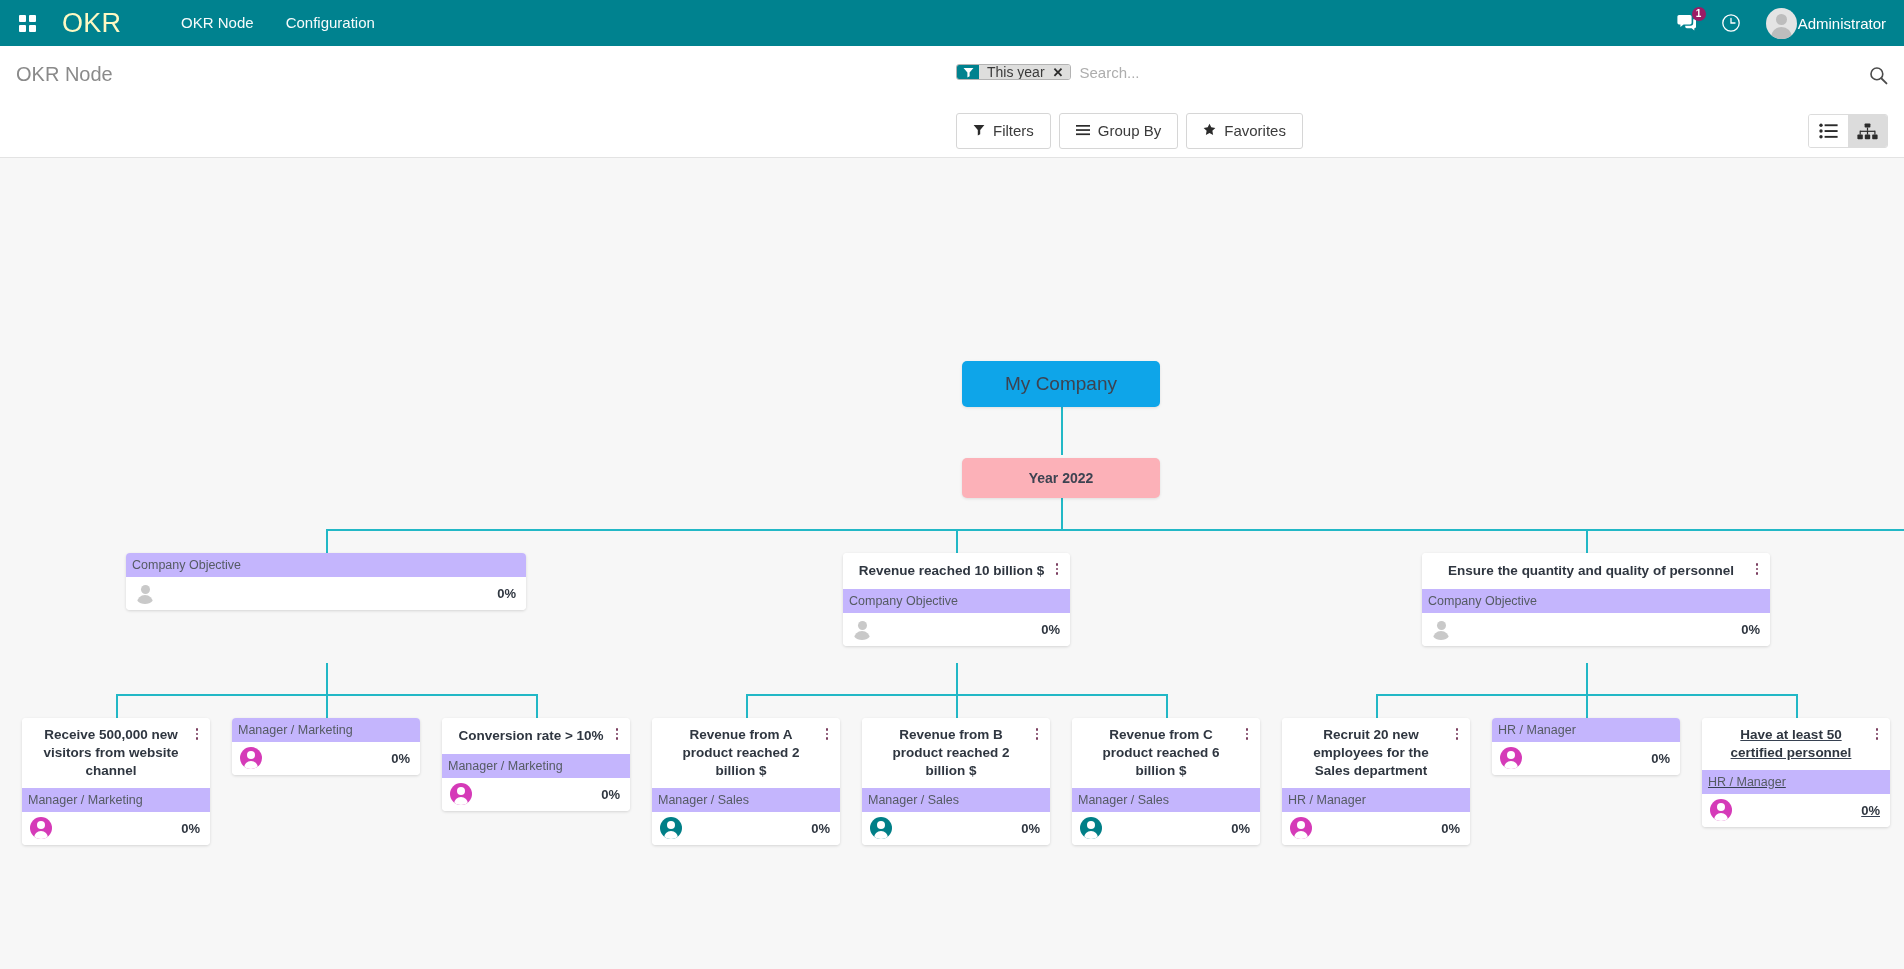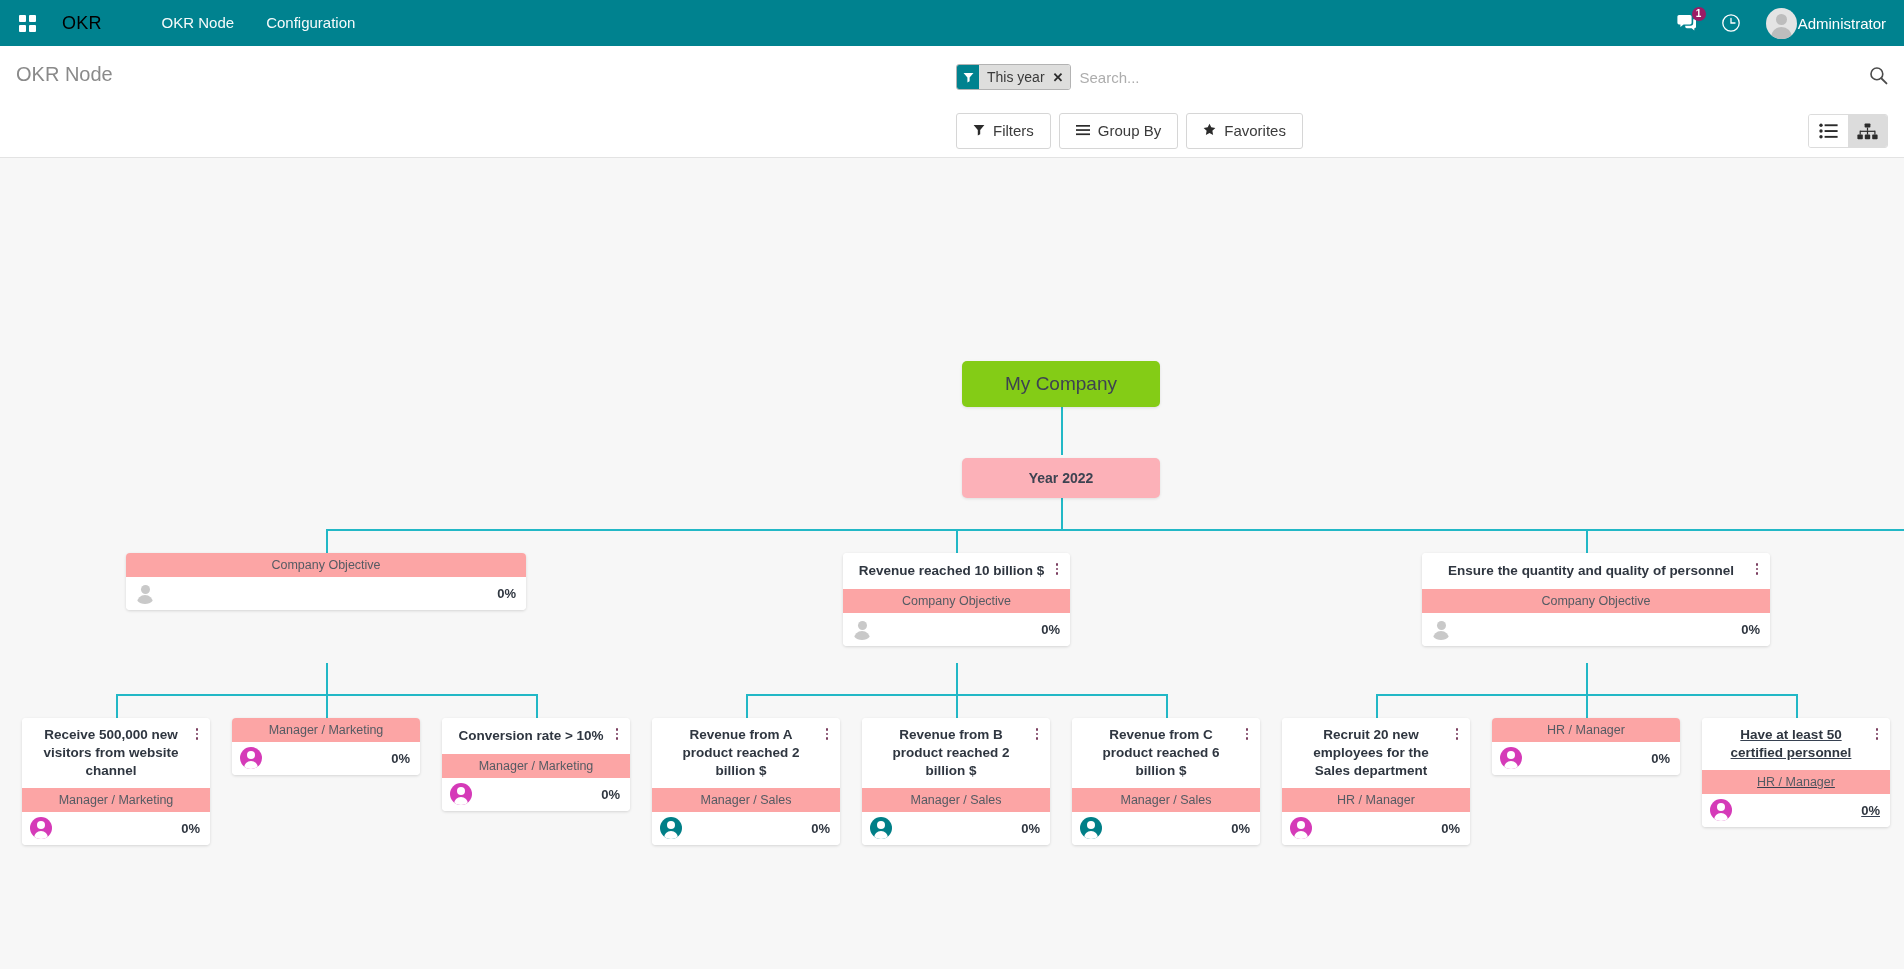--- a/index.html
+++ b/index.html
@@ -30,26 +30,26 @@
     cursor: pointer;
   }
   .apps-grid .g {
     display: grid;
     grid-template-columns: 7px 7px;
     grid-template-rows: 7px 7px;
     gap: 3px;
   }
   .apps-grid .g i { background: #ffffff; display: block; border-radius: 1px; }
   .brand {
-    font-size: 18px;
+    font-size: 27px;
     font-weight: 400;
     letter-spacing: .2px;
     margin-left: 18px;
     margin-right: 44px;
-    color: #000000;
+    color: #fef9c3;
     cursor: pointer;
     line-height: 1;
   }
   .nav-item {
     font-size: 15px;
     color: #ffffff;
     padding: 0 16px;
     line-height: 46px;
     cursor: pointer;
     opacity: .97;
@@ -138,21 +138,21 @@
     display: flex;
     align-items: stretch;
     width: 740px;
   }
   .facet {
     display: flex;
     align-items: stretch;
     border: 1px solid #b3b3b3;
     border-radius: 3px;
     overflow: hidden;
-    height: 26px;
+    height: 16px;
     flex: none;
   }
   .facet-icon {
     background: #00828f;
     color: #fff;
     display: flex; align-items: center; justify-content: center;
     width: 22px;
     font-size: 11px;
   }
   .facet-label {
@@ -254,21 +254,21 @@
   .pill {
     border-radius: 5px;
     display: flex;
     align-items: center;
     justify-content: center;
     box-shadow: 0 1px 3px rgba(0,0,0,.10);
     cursor: pointer;
     color: #3d4351;
   }
   .pill.company {
-    background: #84cc16;
+    background: #0ea5e9;
     font-size: 19px;
     font-weight: 400;
   }
   .pill.year {
     background: #fcb1b8;
     font-size: 14px;
     font-weight: 700;
   }
 
   
@@ -305,24 +305,23 @@
     gap: 2px;
     cursor: pointer;
   }
   .kebab i {
     width: 2.5px; height: 2.5px;
     border-radius: 50%;
     background: #7a3d5f;
     display: block;
   }
   .card-sub {
-    background: #fca5a5;
+    background: #c4b5fd;
     font-size: 12.5px;
     color: #555b63;
-    text-align: center;
     padding: 4px 6px;
     line-height: 16px;
   }
   .card-foot {
     display: flex;
     align-items: center;
     justify-content: space-between;
     padding: 5px 10px 6px 8px;
     background: #ffffff;
     min-height: 32px;

